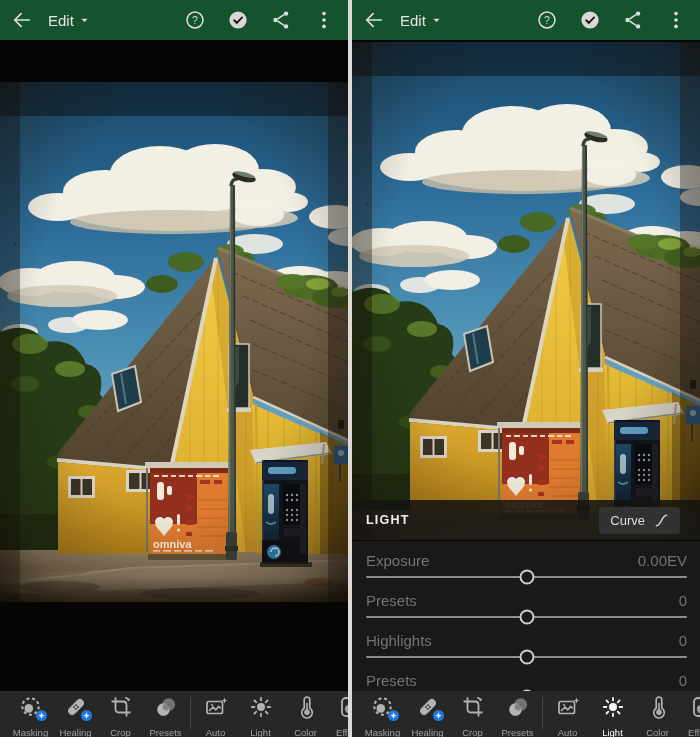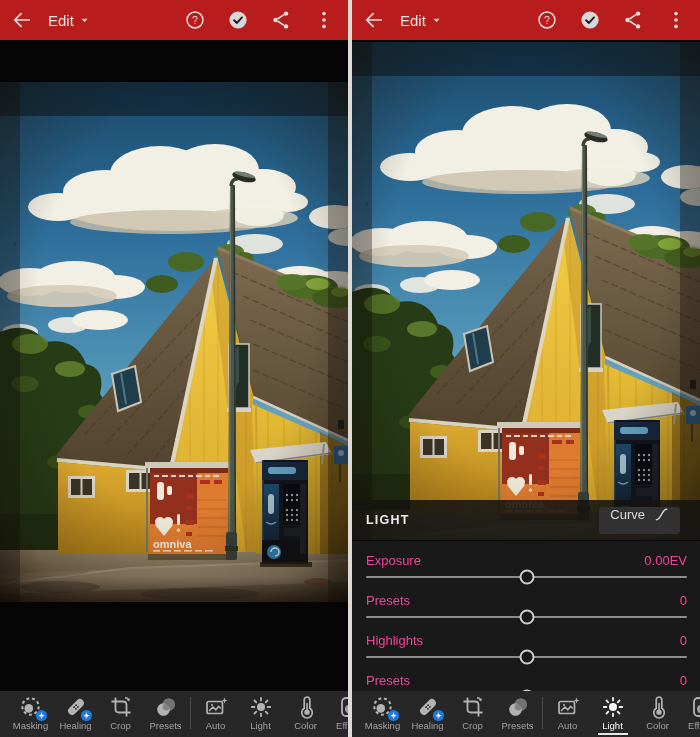--- a/index.html
+++ b/index.html
@@ -3,56 +3,56 @@
 <meta charset="utf-8">
 <style>
   * { margin:0; padding:0; box-sizing:border-box; }
   html,body { background:#000; }
   body { font-family:"Liberation Sans", sans-serif; }
   .screen { position:relative; width:700px; height:737px; background:#030303; display:flex; overflow:hidden; }
   .panel { position:relative; width:348px; height:737px; display:flex; flex-direction:column; overflow:hidden; }
   .screen-divider { width:4px; height:737px; background:#dedbd6; flex:0 0 4px; }
 
   
-  .topbar { height:40px; flex:0 0 40px; background:#b91c1c; display:flex; align-items:center; padding:0 10px; }
+  .topbar { height:40px; flex:0 0 40px; background:#14532d; display:flex; align-items:center; padding:0 10px; }
   .tb-icon { width:24px; height:24px; display:flex; align-items:center; justify-content:center; color:#dedede; }
   .tb-icon svg { width:22px; height:22px; display:block; }
   .edit-group { display:flex; align-items:center; gap:6px; margin-left:14px; }
   .edit-label { color:#e4e4e4; font-size:15px; }
   .caret svg { width:9px; height:9px; display:block; color:#cfcfcf; }
   .tb-right { margin-left:auto; display:flex; align-items:center; gap:19px; padding-right:2px; }
 
   
   .content { position:relative; flex:1 1 auto; background:#050505; overflow:hidden; }
   .photo { position:absolute; left:0; width:348px; height:520px; }
   .photo svg { width:100%; height:100%; display:block; }
   .photo-left { top:42px; }
   .photo-right { top:2px; }
 
   
   .light-panel { position:absolute; left:0; top:460px; width:100%; }
   .lp-header { height:41px; background:rgba(22,20,17,0.88); border-bottom:1px solid #070707;
                display:flex; align-items:center; padding:0 20px 0 14px; }
   .lp-title { font-size:12.5px; font-weight:bold; letter-spacing:1.2px; color:#ededed; }
   .curve-btn { margin-left:auto; height:27px; background:#323232; border-radius:3px; display:flex;
-               align-items:flex-start; gap:9px; padding:0 11px; color:#dadada; font-size:13px; }
+               align-items:center; gap:9px; padding:0 11px; color:#dadada; font-size:13px; }
   .curve-btn svg { width:15px; height:15px; color:#d4d4d4; }
   .lp-body { background:#191919; padding-top:12px; height:150px; }
   .srow { padding:0 13px 0 14px; height:32px; margin-bottom:8px; }
   .srow-head { display:flex; justify-content:space-between; height:16px; line-height:16px;
-               font-size:13px; color:#ec4899; }
+               font-size:15px; color:#737373; }
   .strack { position:relative; height:16px; }
   .track-line { position:absolute; left:0; right:0; top:7px; height:2px; background:#8d8d8d; border-radius:1px; }
   .thumb { position:absolute; left:50%; top:8px; transform:translate(-50%,-50%); width:15px; height:15px;
            border:2px solid #cdcdcd; border-radius:50%; background:#191919; }
 
   
   .toolbar { height:46px; flex:0 0 46px; background:#272727; display:flex; align-items:flex-start;
              padding:4px 0 0 8px; overflow:hidden; }
-  .titem { flex:0 0 45px; width:45px; display:flex; flex-direction:column; align-items:center; gap:1px; }
+  .titem { flex:0 0 45px; width:45px; display:flex; flex-direction:column; align-items:center; gap:8px; }
   .ticon { position:relative; width:24px; height:24px; color:#b3b3b3; }
   .ticon > svg { width:24px; height:24px; display:block; }
   .tlabel { font-size:9.5px; color:#a2a2a2; white-space:nowrap; }
   .titem.active .ticon { color:#f6f6f6; }
   .titem.active .tlabel { color:#ffffff; }
   .titem.active::after { content:""; width:30px; height:2px; background:#e8e8e8; margin-top:1px; }
   .tdivider { flex:0 0 1px; width:1px; height:32px; background:#4a4a4a; margin:2px 2px 0 2px; }
   .badge { position:absolute; right:-4px; bottom:-2px; width:11px; height:11px; border-radius:50%;
            background:#1f7ae0; display:flex; align-items:center; justify-content:center; }
   .badge svg { width:7px; height:7px; display:block; }

